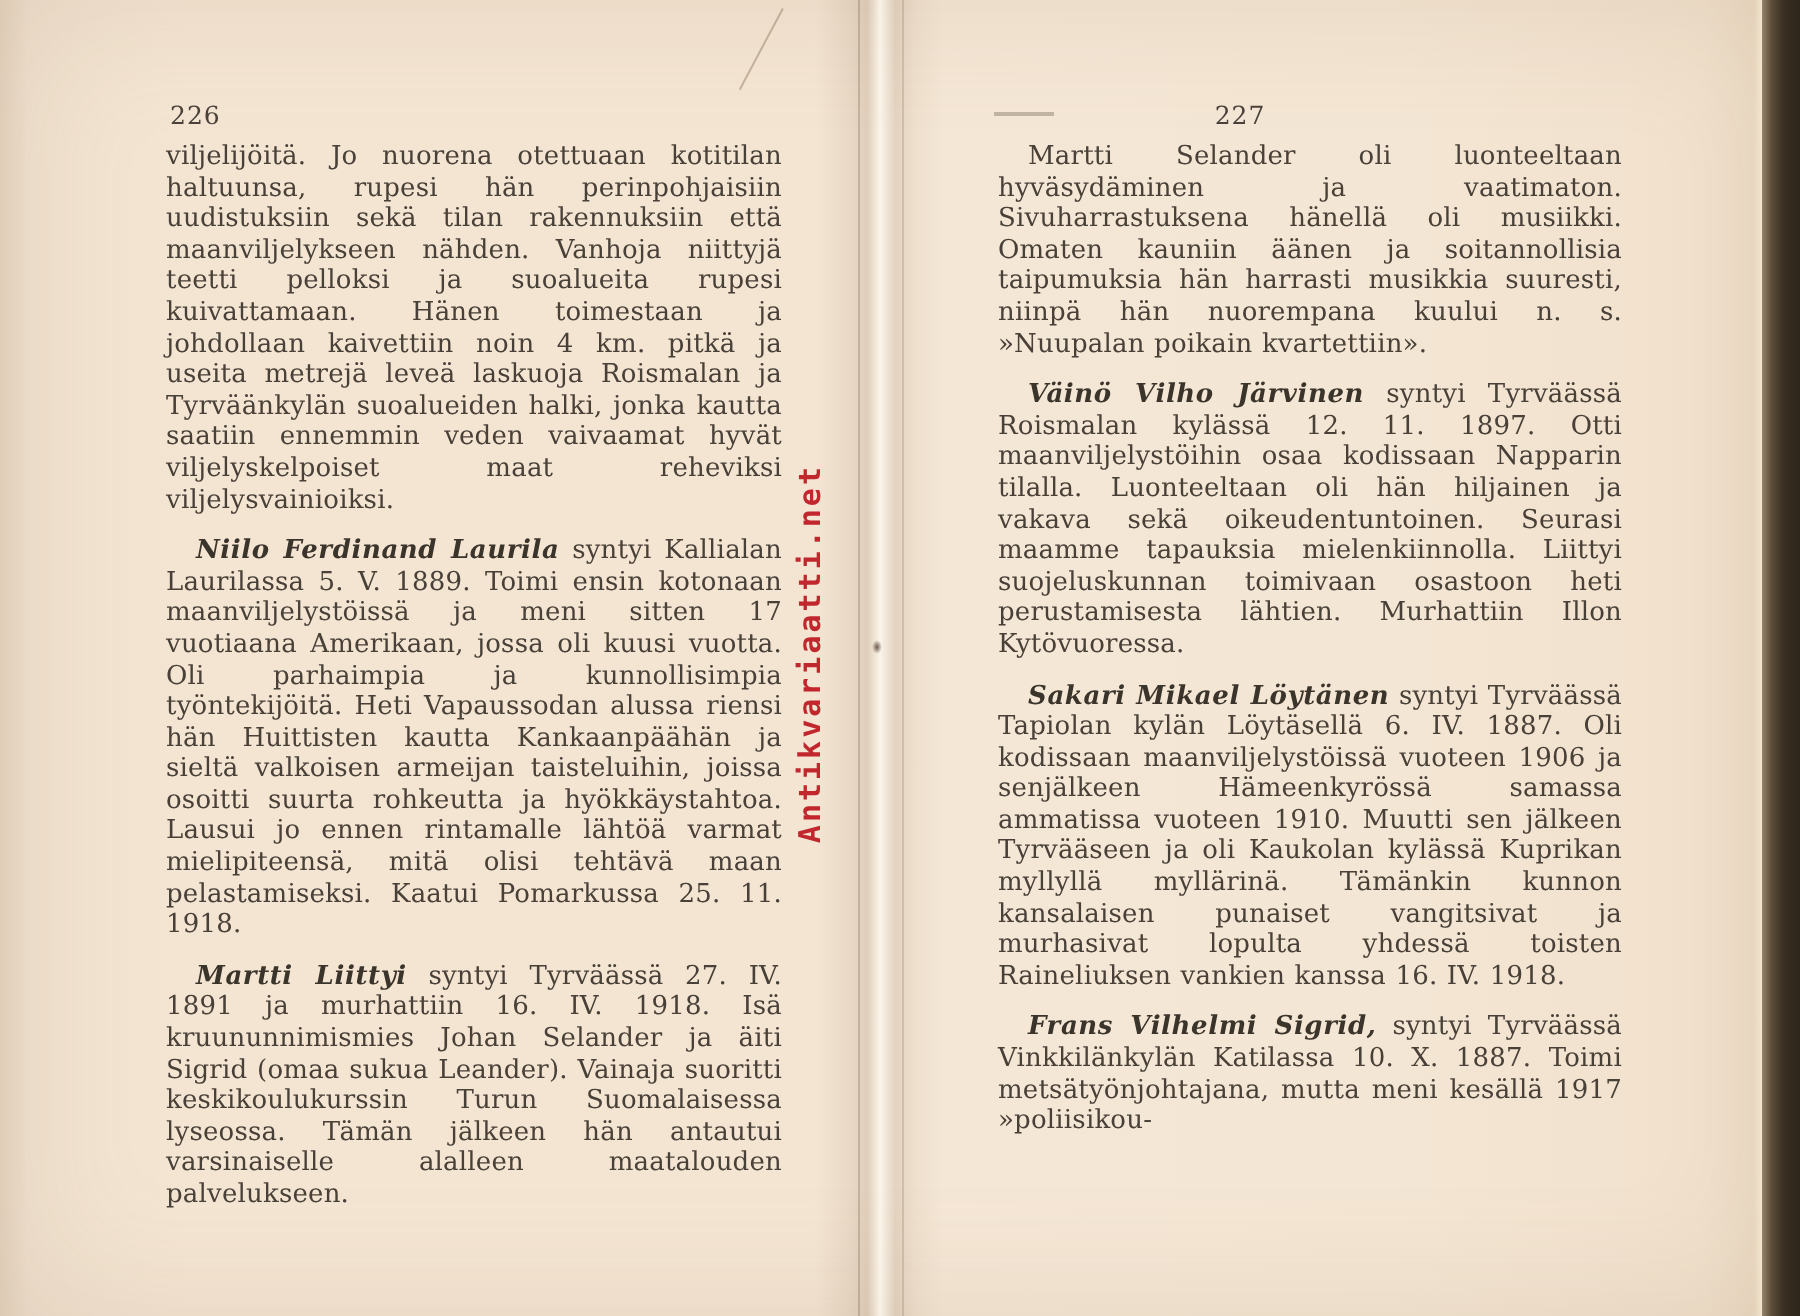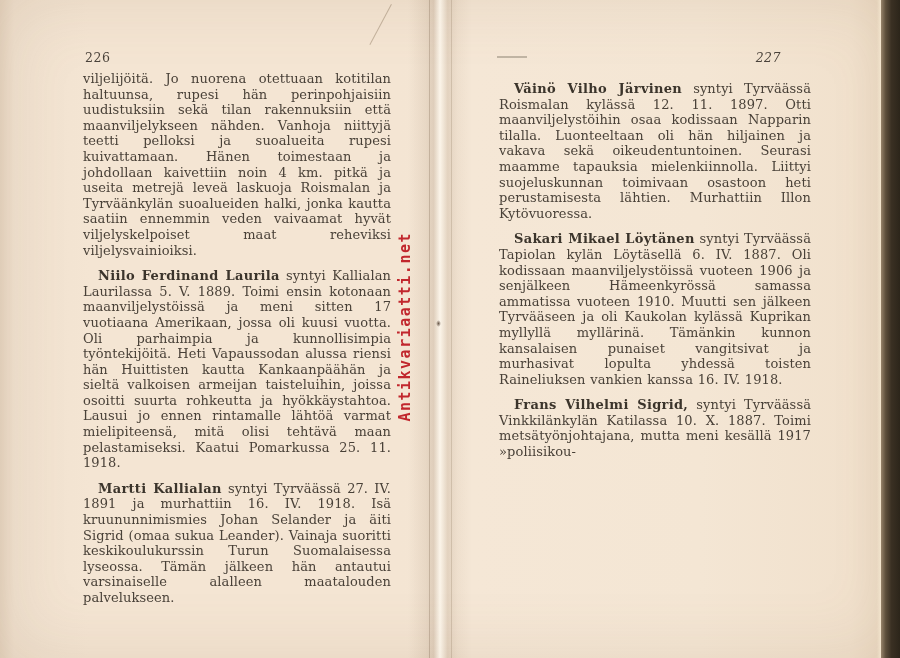--- a/index.html
+++ b/index.html
@@ -68,28 +68,28 @@
     line-height: 15.6px;
     text-align: justify;
     word-spacing: 0.5px;
     letter-spacing: 0.1px;
   }
   .text-col-left { left: 83px; top: 71px; width: 308px; }
   .text-col-right { left: 499px; top: 71px; width: 312px; }
   .text-col p { margin: 0; }
   .text-col p.indent { text-indent: 15px; }
   .text-col p.lead-para { margin-top: 10px; }
-  .text-col b { font-weight: bold; color: #3b342b; letter-spacing: 0.3px; }
+  .text-col b { font-weight: bold; color: #3b342b; letter-spacing: 0.3px; font-style: italic; }
   
   .pagenum {
     position: absolute; top: 50px;
     color: #4a423a; font-size: 12.5px; letter-spacing: 0.5px;
   }
   .pagenum-left { left: 85px; }
-  .pagenum-right { left: 491px; width: 290px; text-align: right; font-style: italic; }
+  .pagenum-right { left: 475px; width: 290px; text-align: center; }
   
   .stray-dash {
     position: absolute; left: 497px; top: 56px; width: 30px; height: 2px;
     background: rgba(95,85,72,0.35);
   }
   
   .watermark {
     position: absolute; left: 392px; top: 241px; height: 172px; width: 26px;
     display: flex; align-items: center; justify-content: center;
   }
@@ -118,24 +118,25 @@
   <div class="page-edge-highlight"></div>
   <div class="book-edge-right"></div>
 
   <div class="pagenum pagenum-left">226</div>
   <div class="pagenum pagenum-right">227</div>
   <div class="stray-dash"></div>
 
   <div class="text-col text-col-left">
       <p class="">viljelijöitä. Jo nuorena otettuaan kotitilan haltuunsa, rupesi hän perinpohjaisiin uudistuksiin sekä tilan rakennuksiin että maanviljelykseen nähden. Vanhoja niittyjä teetti pelloksi ja suoalueita rupesi kuivattamaan. Hänen toimestaan ja johdollaan kaivettiin noin 4 km. pitkä ja useita metrejä leveä laskuoja Roismalan ja Tyrväänkylän suoalueiden halki, jonka kautta saatiin ennemmin veden vaivaamat hyvät viljelyskelpoiset maat reheviksi viljelysvainioiksi.</p>
       <p class="indent lead-para"><b>Niilo Ferdinand Laurila</b> syntyi Kallialan Laurilassa 5. V. 1889. Toimi ensin kotonaan maanviljelystöissä ja meni sitten 17 vuotiaana Amerikaan, jossa oli kuusi vuotta. Oli parhaimpia ja kunnollisimpia työntekijöitä. Heti Vapaussodan alussa riensi hän Huittisten kautta Kankaanpäähän ja sieltä valkoisen armeijan taisteluihin, joissa osoitti suurta rohkeutta ja hyökkäystahtoa. Lausui jo ennen rintamalle lähtöä varmat mielipiteensä, mitä olisi tehtävä maan pelastamiseksi. Kaatui Pomarkussa 25. 11. 1918.</p>
-      <p class="indent lead-para"><b>Martti Kallialan</b> syntyi Tyrväässä 27. IV. 1891 ja murhattiin 16. IV. 1918. Isä kruununnimismies Johan Selander ja äiti Sigrid (omaa sukua Leander). Vainaja suoritti keskikoulukurssin Turun Suomalaisessa lyseossa. Tämän jälkeen hän antautui varsinaiselle alalleen maatalouden palvelukseen.</p>
+      <p class="indent lead-para"><b>Martti Liittyi</b> syntyi Tyrväässä 27. IV. 1891 ja murhattiin 16. IV. 1918. Isä kruununnimismies Johan Selander ja äiti Sigrid (omaa sukua Leander). Vainaja suoritti keskikoulukurssin Turun Suomalaisessa lyseossa. Tämän jälkeen hän antautui varsinaiselle alalleen maatalouden palvelukseen.</p>
     </div>
 
   <div class="text-col text-col-right">
+      <p class="indent">Martti Selander oli luonteeltaan hyväsydäminen ja vaatimaton. Sivuharrastuksena hänellä oli musiikki. Omaten kauniin äänen ja soitannollisia taipumuksia hän harrasti musikkia suuresti, niinpä hän nuorempana kuului n. s. »Nuupalan poikain kvartettiin».</p>
       <p class="indent lead-para"><b>Väinö Vilho Järvinen</b> syntyi Tyrväässä Roismalan kylässä 12. 11. 1897. Otti maanviljelystöihin osaa kodissaan Napparin tilalla. Luonteeltaan oli hän hiljainen ja vakava sekä oikeudentuntoinen. Seurasi maamme tapauksia mielenkiinnolla. Liittyi suojeluskunnan toimivaan osastoon heti perustamisesta lähtien. Murhattiin Illon Kytövuoressa.</p>
       <p class="indent lead-para"><b>Sakari Mikael Löytänen</b> syntyi Tyrväässä Tapiolan kylän Löytäsellä 6. IV. 1887. Oli kodissaan maanviljelystöissä vuoteen 1906 ja senjälkeen Hämeenkyrössä samassa ammatissa vuoteen 1910. Muutti sen jälkeen Tyrvääseen ja oli Kaukolan kylässä Kuprikan myllyllä myllärinä. Tämänkin kunnon kansalaisen punaiset vangitsivat ja murhasivat lopulta yhdessä toisten Raineliuksen vankien kanssa 16. IV. 1918.</p>
       <p class="indent lead-para"><b>Frans Vilhelmi Sigrid,</b> syntyi Tyrväässä Vinkkilänkylän Katilassa 10. X. 1887. Toimi metsätyönjohtajana, mutta meni kesällä 1917 »poliisikou-</p>
     </div>
 
   <div class="watermark">
     <span style="color: rgb(193, 39, 45);">Antikvariaatti.net</span>
   </div>
 </div>
 

